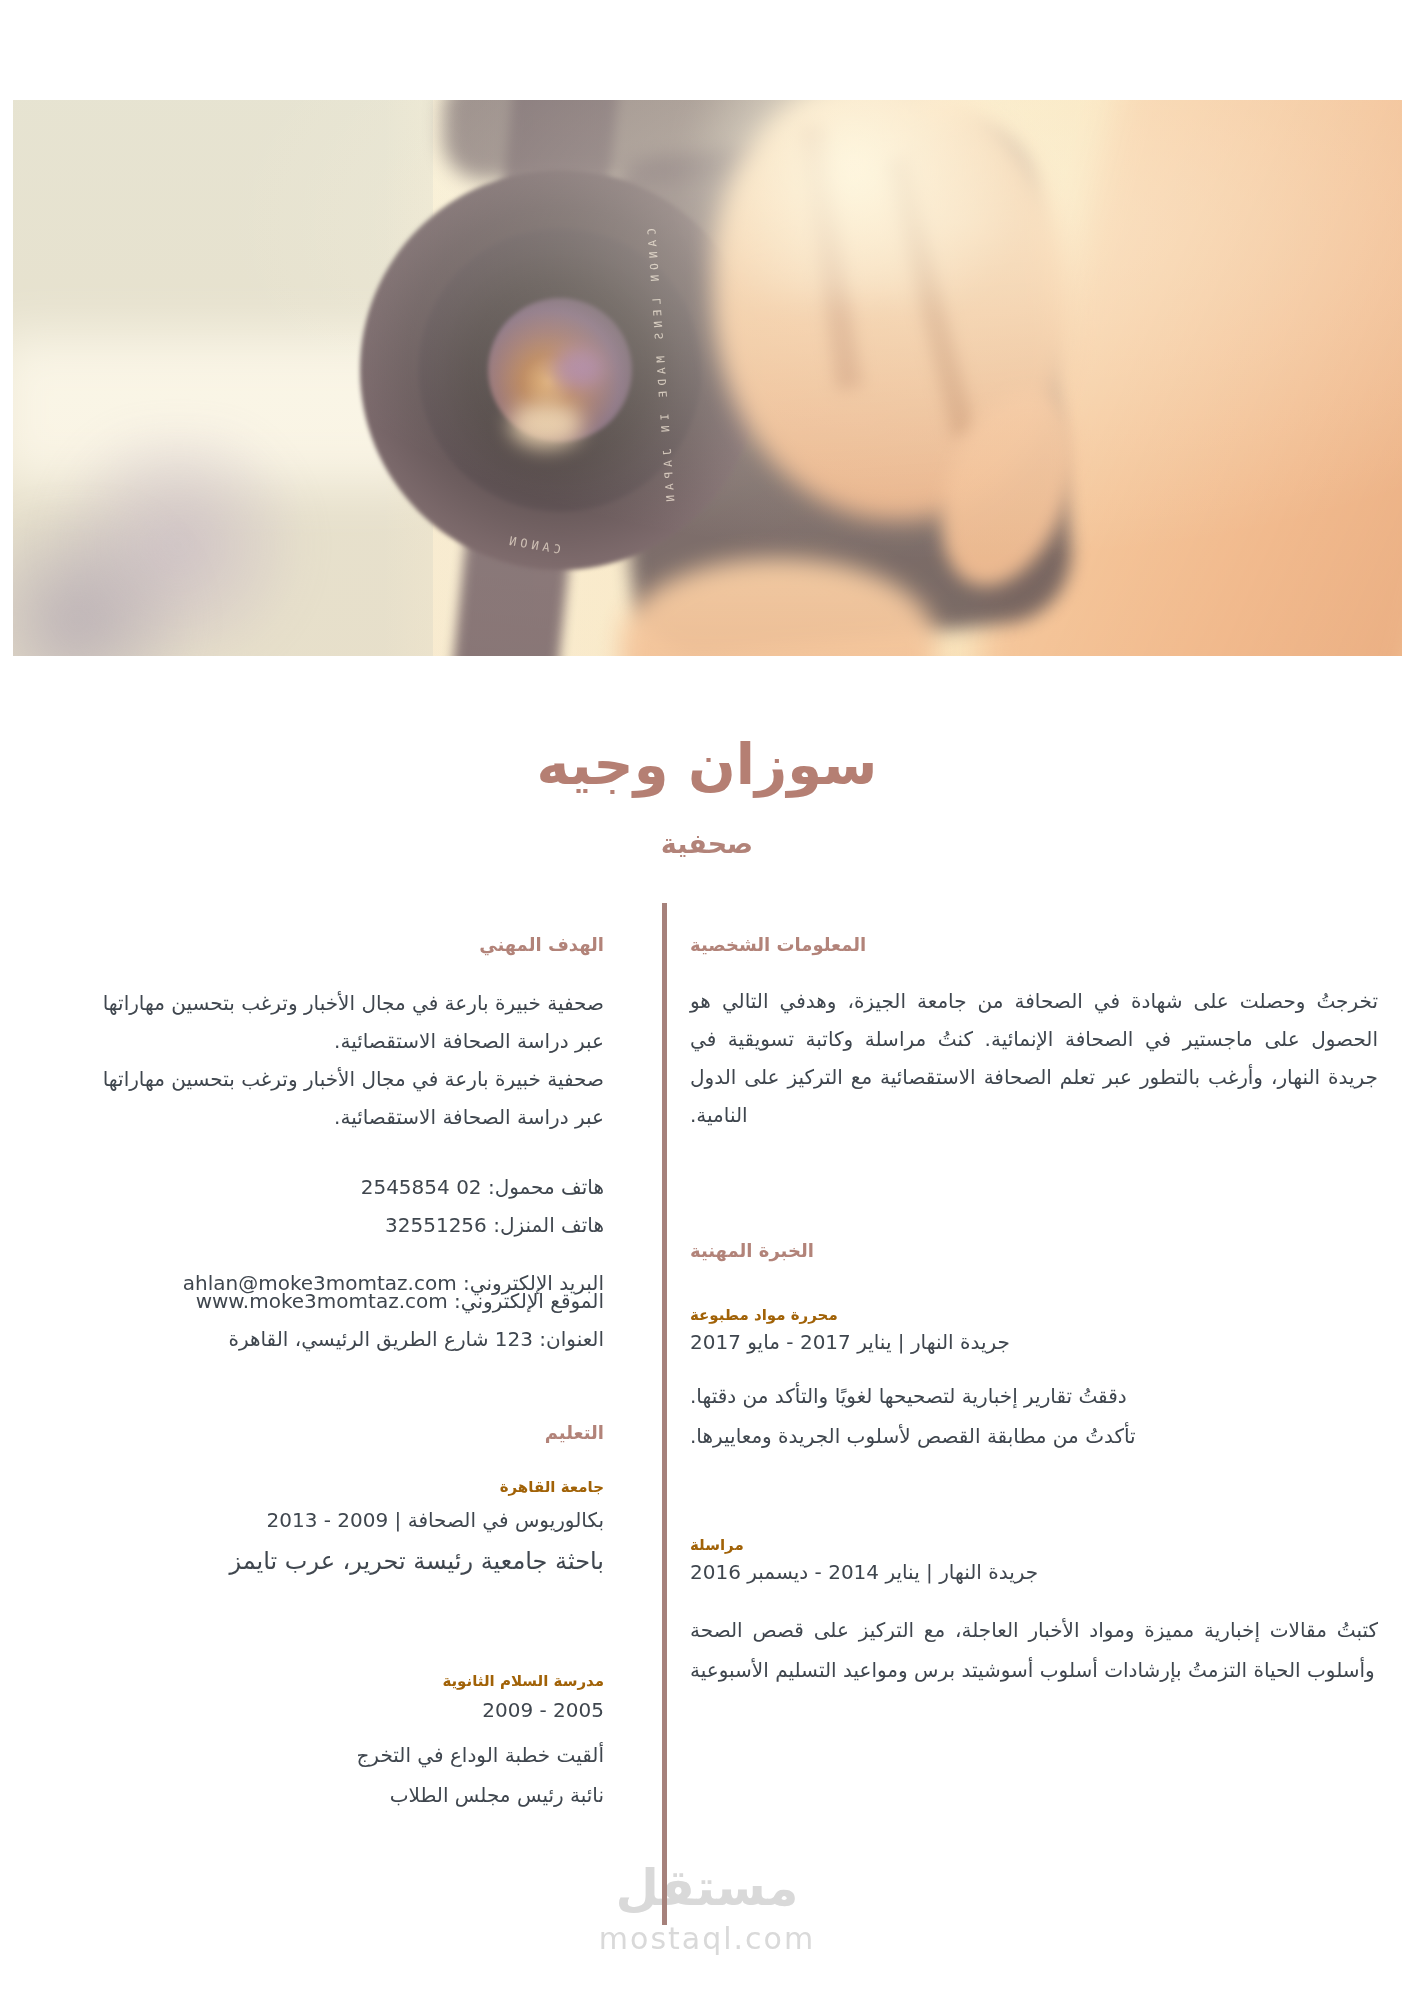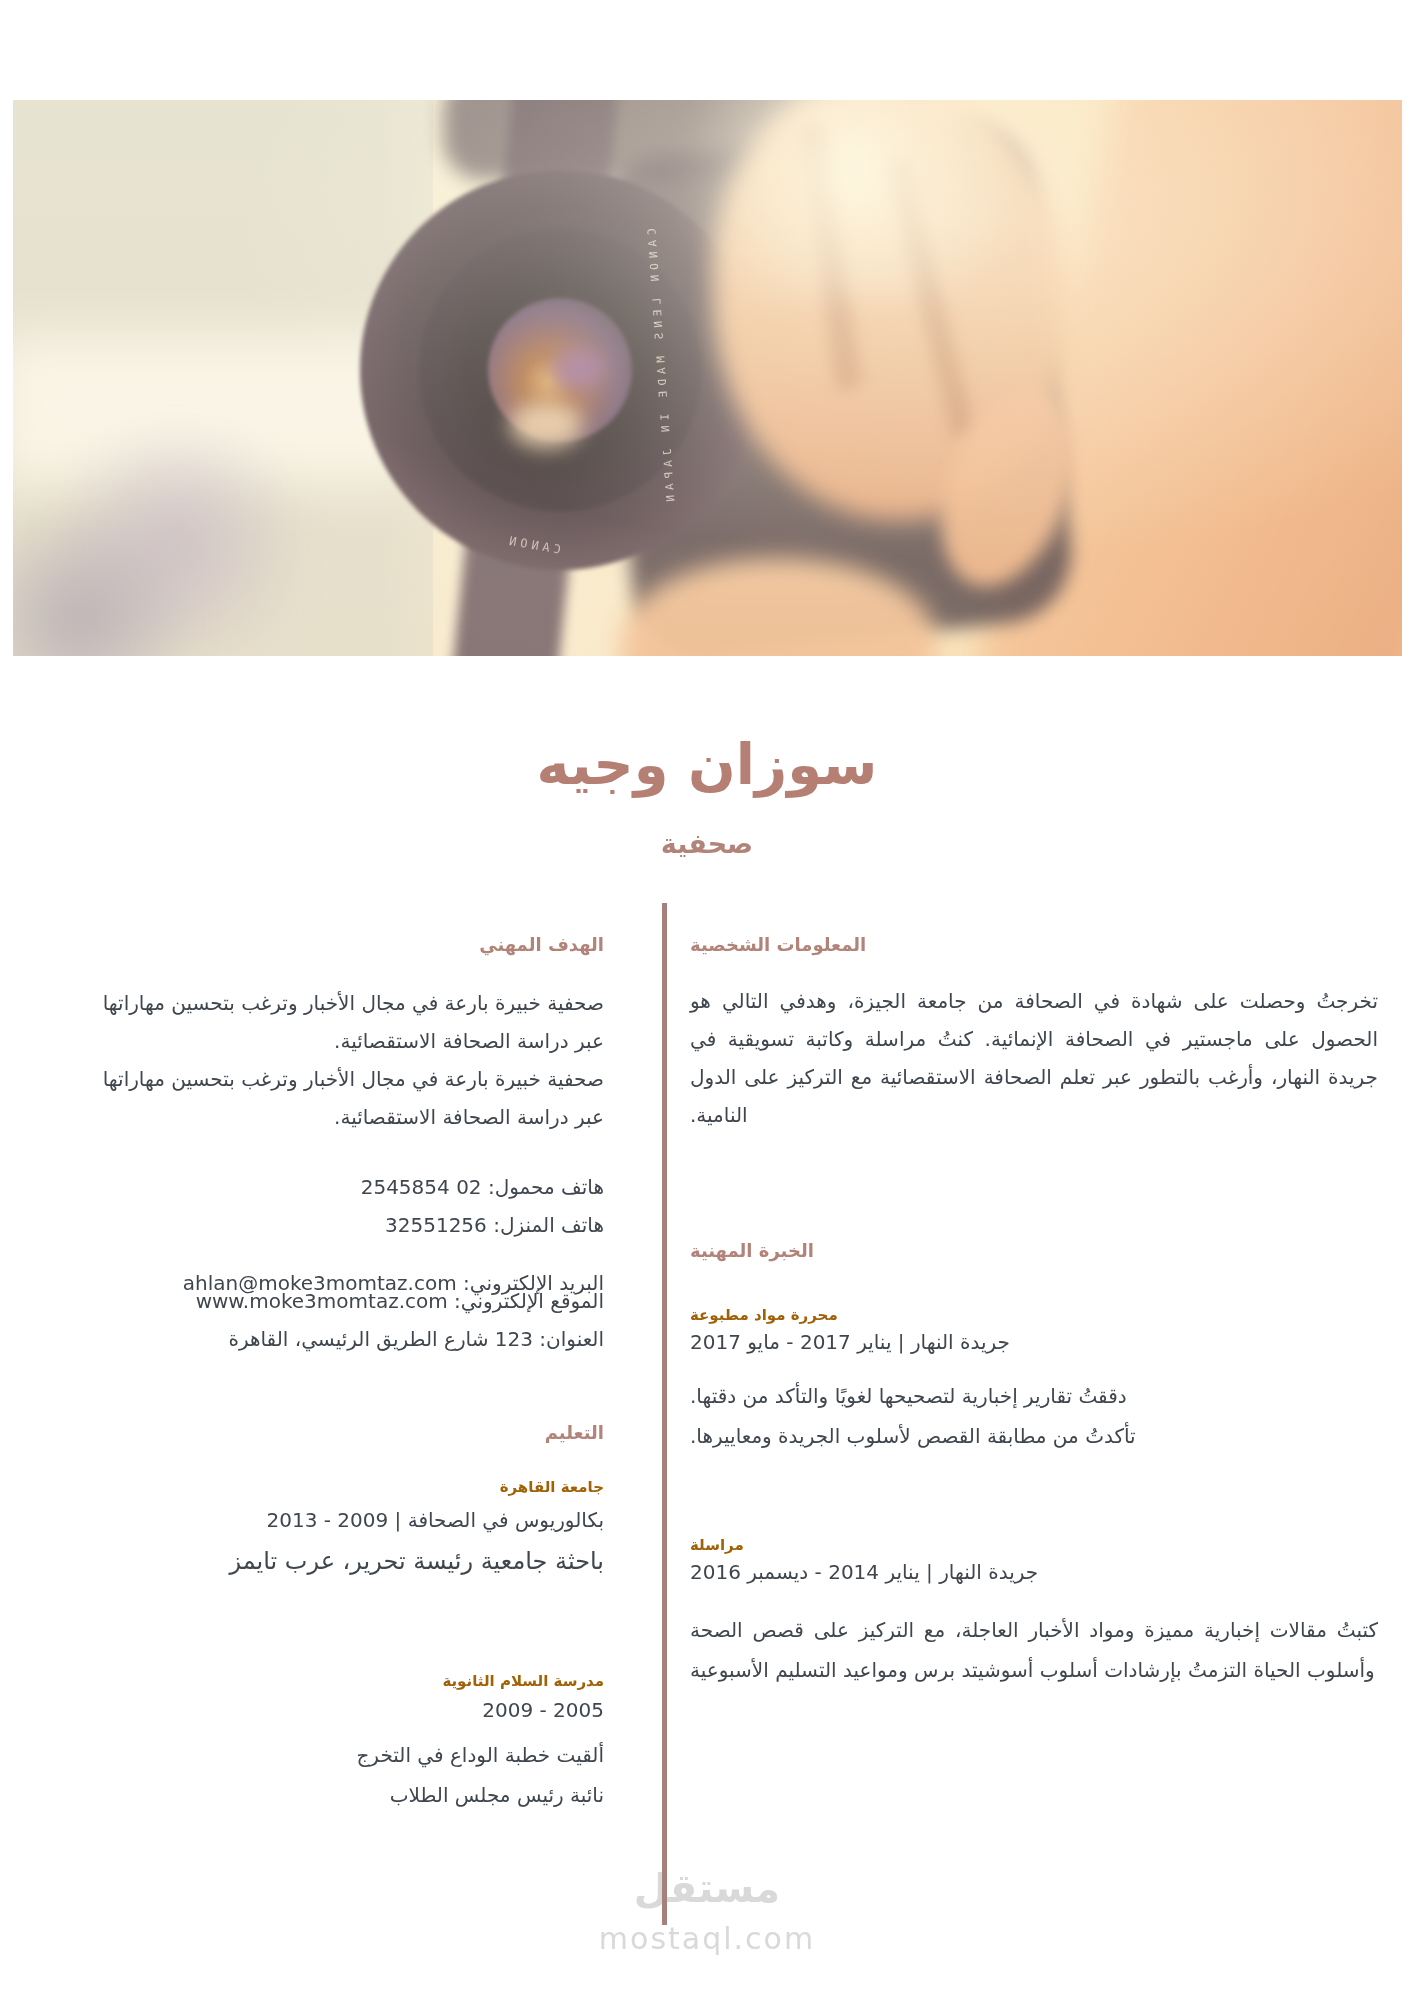--- a/index.html
+++ b/index.html
@@ -81,21 +81,21 @@
 
   
   .lc-h1 { top:8px; }   .lc-p1 { top:60px; }
   .lc-c1 { top:244px; } .lc-c2 { top:282px; } .lc-c3 { top:320px;margin-top:20px; } .lc-c4 { top:358px; } .lc-c5 { top:396px; }
   .lc-h2 { top:496px; }
   .lc-e1s { top:552px; } .lc-e1m { top:582px; } .lc-e1h { top:620px; }
   .lc-e2s { top:746px; } .lc-e2m { top:772px; } .lc-e2d1 { top:812px; } .lc-e2d2 { top:852px; }
 
   
   .watermark { position:absolute; top:1856px; left:0; width:100%; text-align:center; color:#d9d9d9; z-index:4; }
-  .wm-logo { font-size:40px; font-weight:bold; line-height:64px; }
+  .wm-logo { font-size:50px; font-weight:bold; line-height:64px; }
   .wm-domain { font-size:30px; letter-spacing:2px; line-height:34px; margin-top:2px; font-family:"DejaVu Sans", sans-serif; }
 </style>
 </head>
 <body>
 
 <div class="page">
 
   <div class="hero">
     <div class="h-leftflat"></div>
     <div class="h-lightband"></div>

